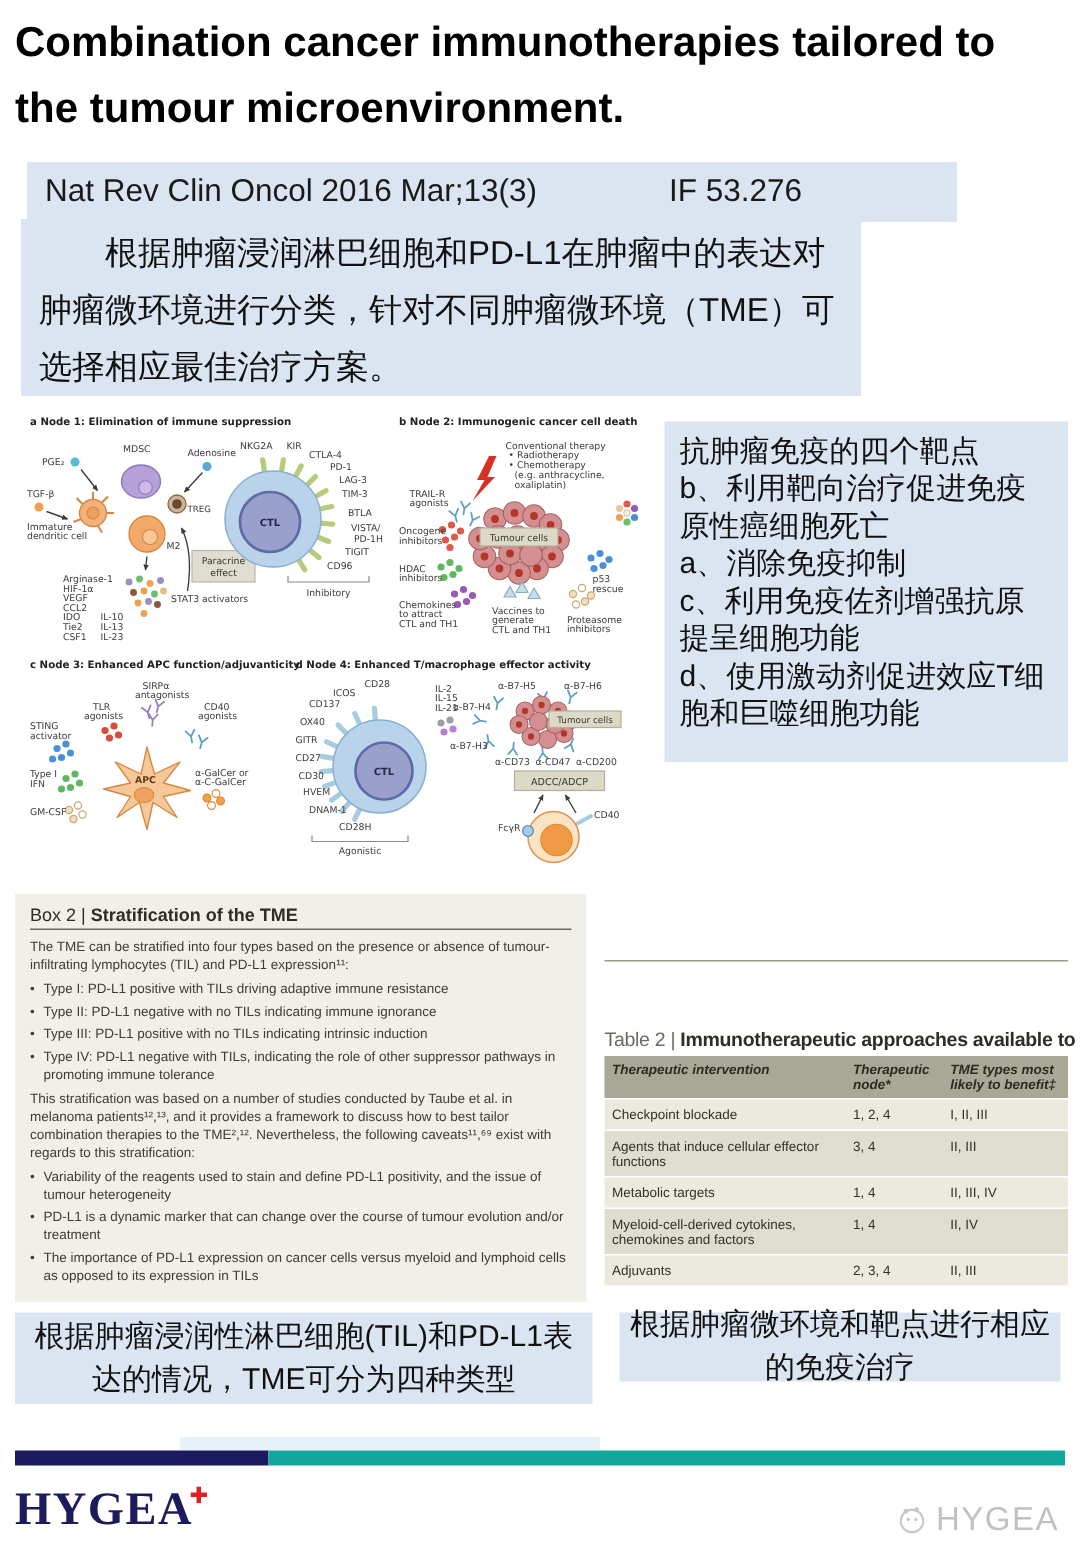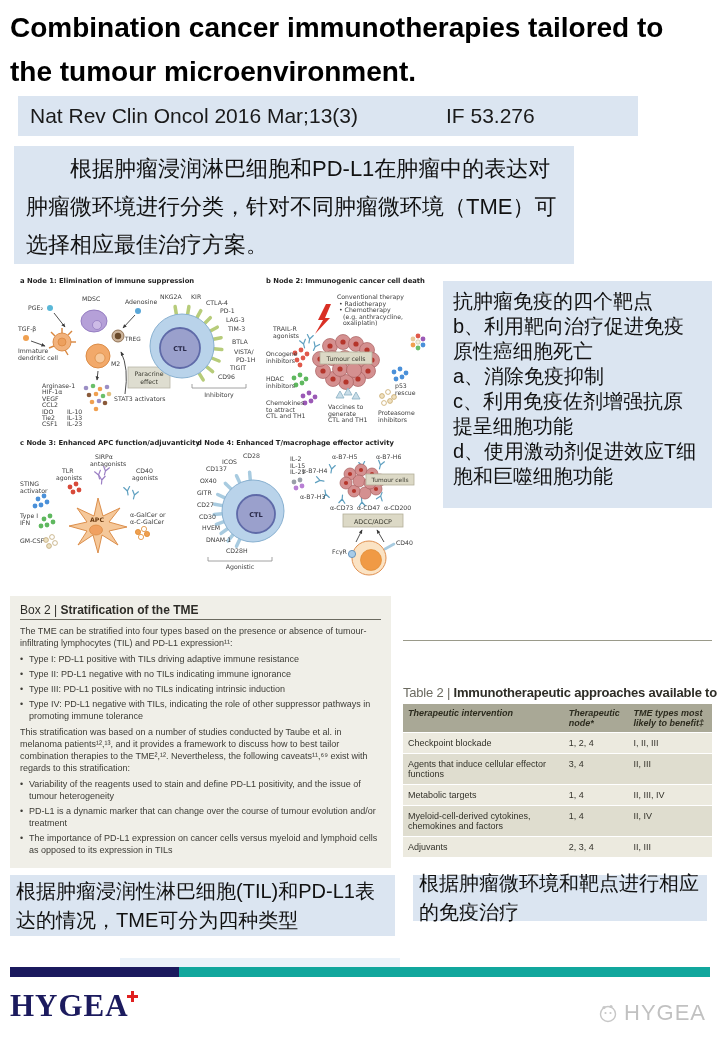--- a/index.html
+++ b/index.html
@@ -2,21 +2,21 @@
 <html><head>
 <meta charset="utf-8">
 <style>
   html,body{margin:0;padding:0;}
   body{width:720px;height:1040px;position:relative;background:#fff;
        font-family:"Liberation Sans","DejaVu Sans",sans-serif;color:#000;overflow:hidden;}
   .abs{position:absolute;}
   
   #title{left:10px;top:6px;width:702px;font-size:28px;font-weight:700;line-height:44px;color:#000;}
   
-  #citation{left:18px;top:96px;width:620px;height:40px;background:#dbe5f1;
+  #citation{left:18px;top:108px;width:620px;height:40px;background:#dbe5f1;
             display:flex;align-items:center;font-size:21px;color:#1a1a1a;}
   #citation .j{margin-left:12px;}
   #citation .if{margin-left:88px;}
   
   #abstract{left:14px;top:146px;width:560px;height:118px;background:#dbe5f1;
             font-size:22px;line-height:38px;padding:4px 12px;box-sizing:border-box;
             text-indent:2em;color:#111;}
   
   #figure{left:10px;top:268px;width:430px;height:330px;background:#fff;}
   
@@ -36,21 +36,21 @@
   #table2 .ttl{padding:4px 0 4px 0;font-size:13px;letter-spacing:-0.2px;white-space:nowrap;color:#6b6a60;margin-top:40px;}
   #table2 .ttl b{color:#2e2d26;}
   #table2 .thead{display:flex;background:#a9a896;color:#2c2b1e;font-weight:700;}
   #table2 .thead .c{padding:4px 5px;box-sizing:border-box;font-style:italic;}
   #table2 .row{display:flex;margin-top:1px;}
   #table2 .row .c{padding:5px 5px;box-sizing:border-box;}
   #table2 .row:nth-child(odd){background:#eceadf;}
   #table2 .row:nth-child(even){background:#dfddcf;}
   #table2 .c1{width:52%;} #table2 .c2{width:21%;} #table2 .c3{width:27%;}
   
-  .caption{background:#dbe5f1;font-size:20px;line-height:29px;text-align:left;
+  .caption{background:#dbe5f1;font-size:20px;line-height:29px;text-align:center;
            display:flex;align-items:center;justify-content:center;color:#111;box-sizing:border-box;padding:2px 6px;}
   #cap-left{left:10px;top:875px;width:385px;height:61px;}
   #cap-right{left:413px;top:875px;width:294px;height:46px;}
   
   #band{left:120px;top:958px;width:280px;height:9px;background:#eaf2f9;}
   #bar-navy{left:10px;top:967px;width:169px;height:10px;background:#1b1a5e;}
   #bar-teal{left:179px;top:967px;width:531px;height:10px;background:#12a79d;}
   #logo{left:10px;top:988px;font-family:"Liberation Serif","DejaVu Serif",serif;
         font-weight:700;font-size:31px;color:#1c1b5e;letter-spacing:1px;}
   #logo svg{position:relative;top:-14px;left:-2px;}

